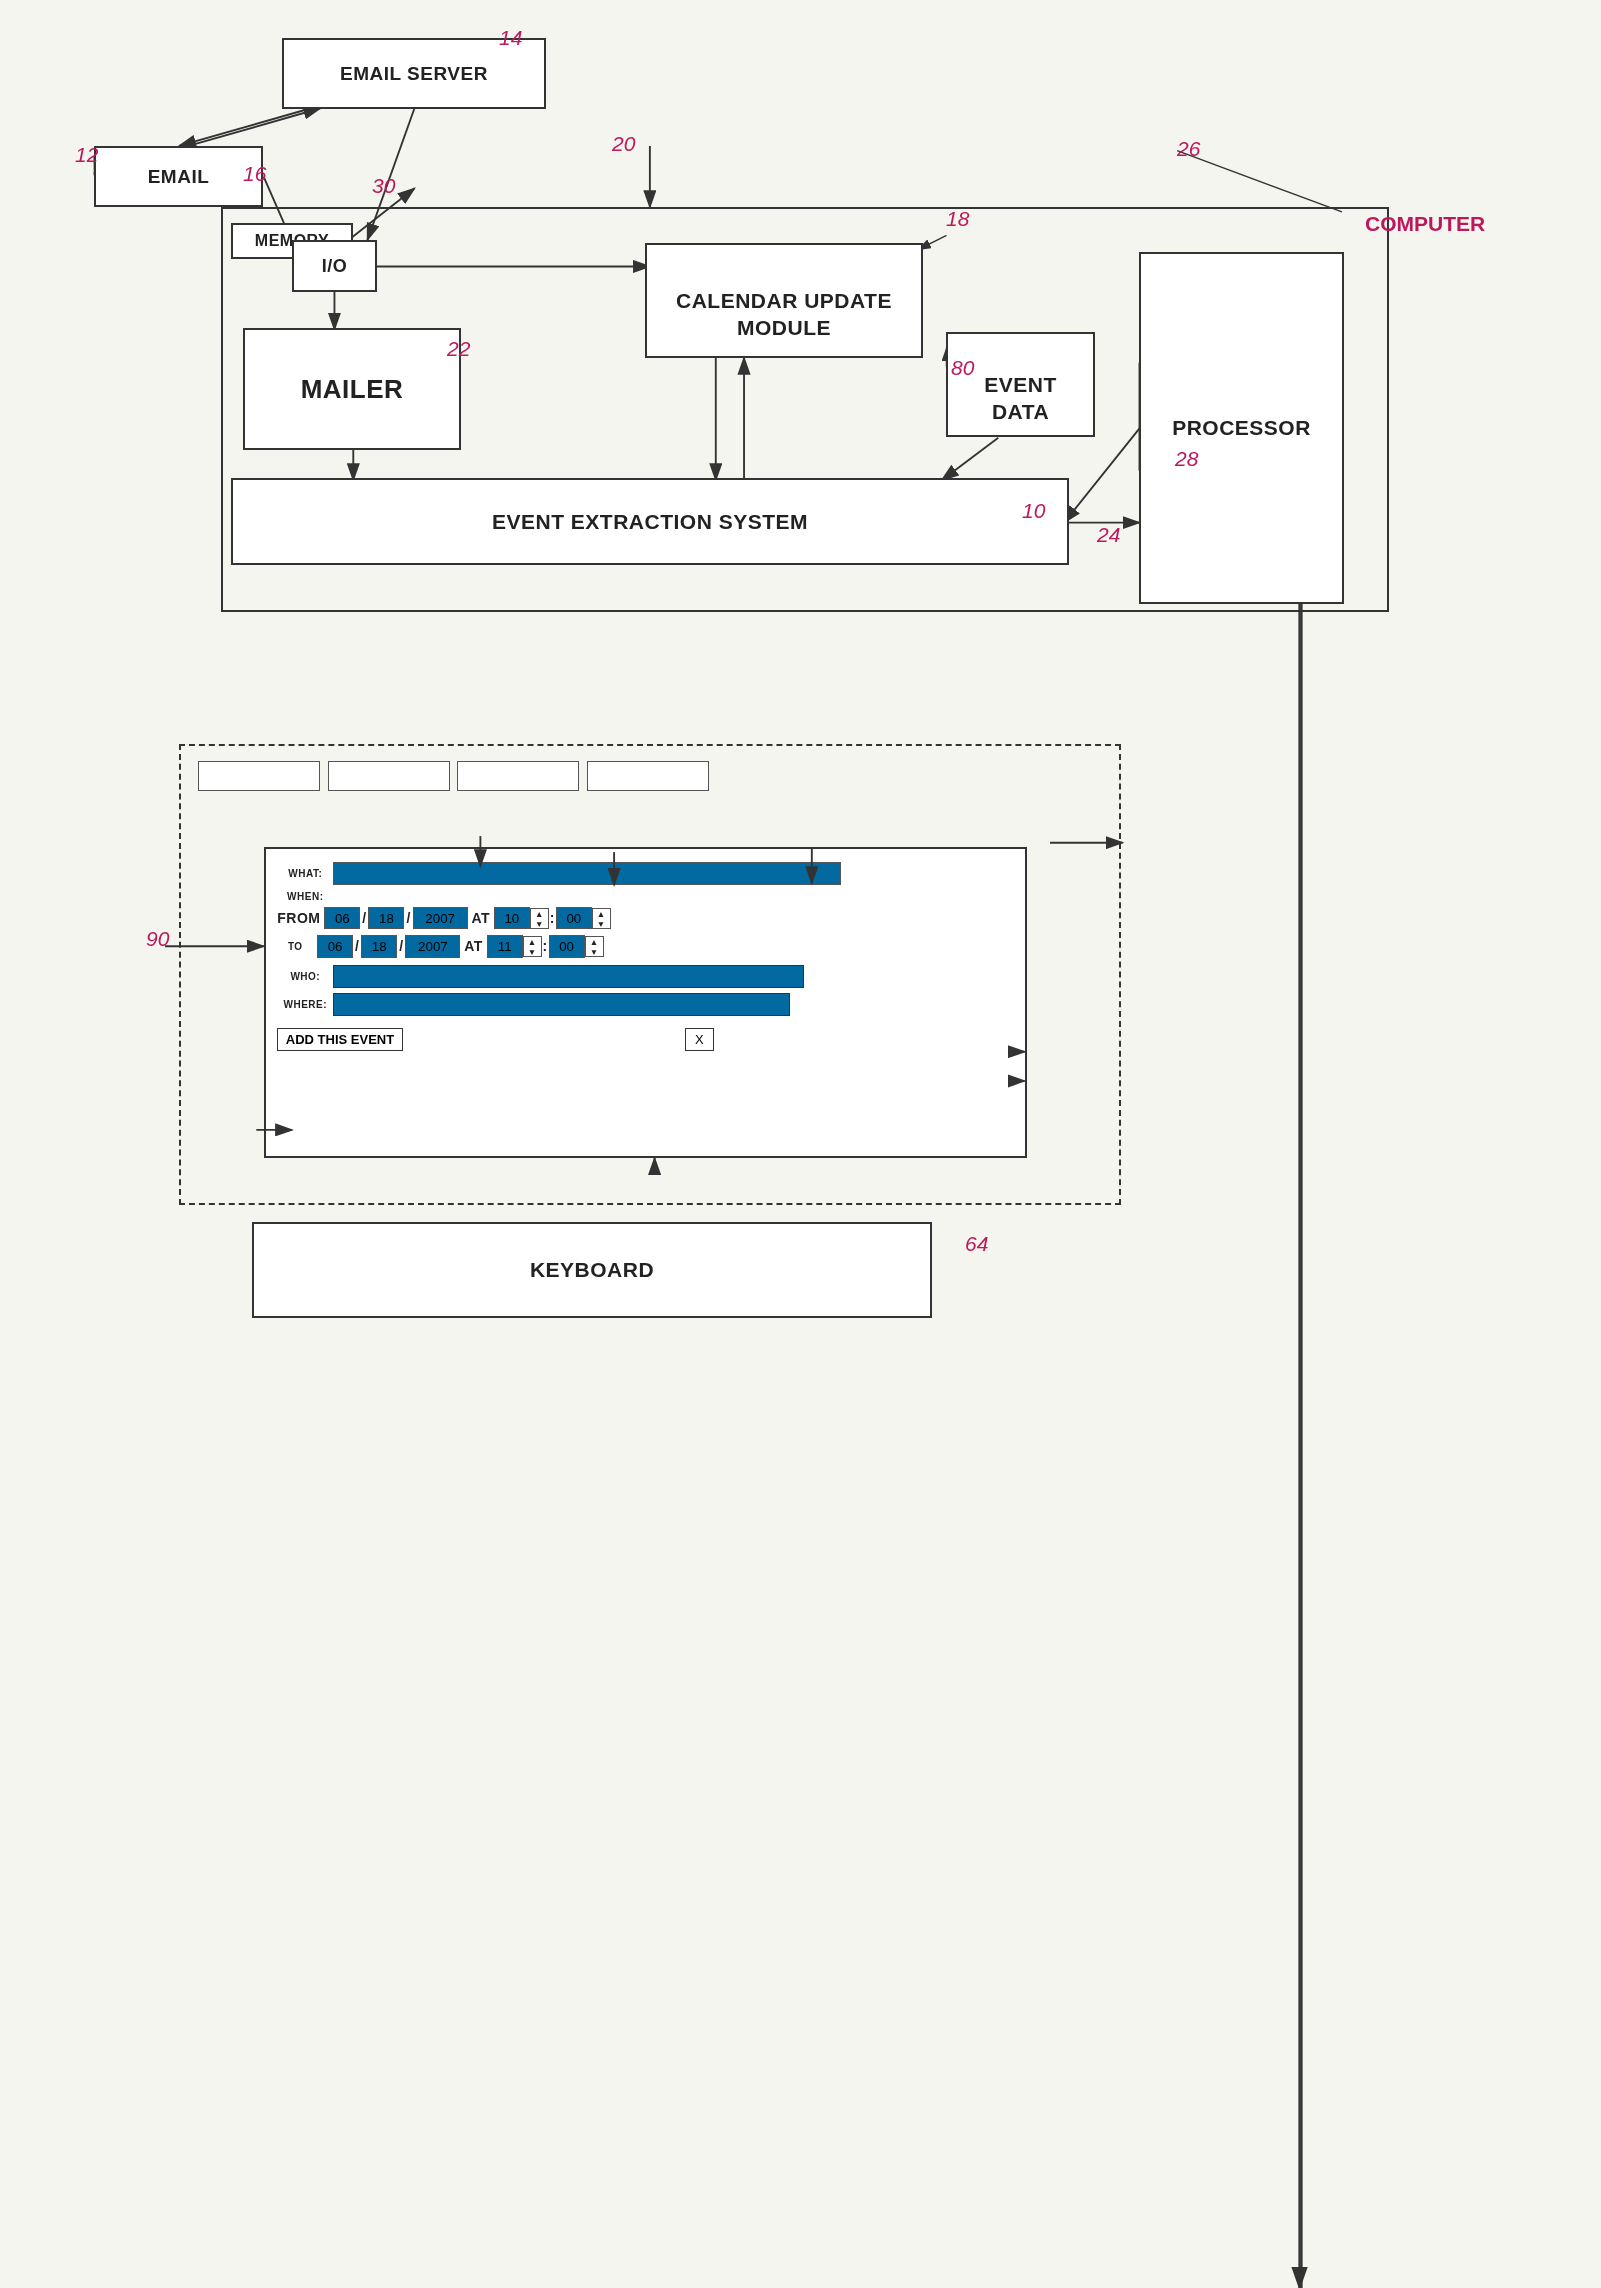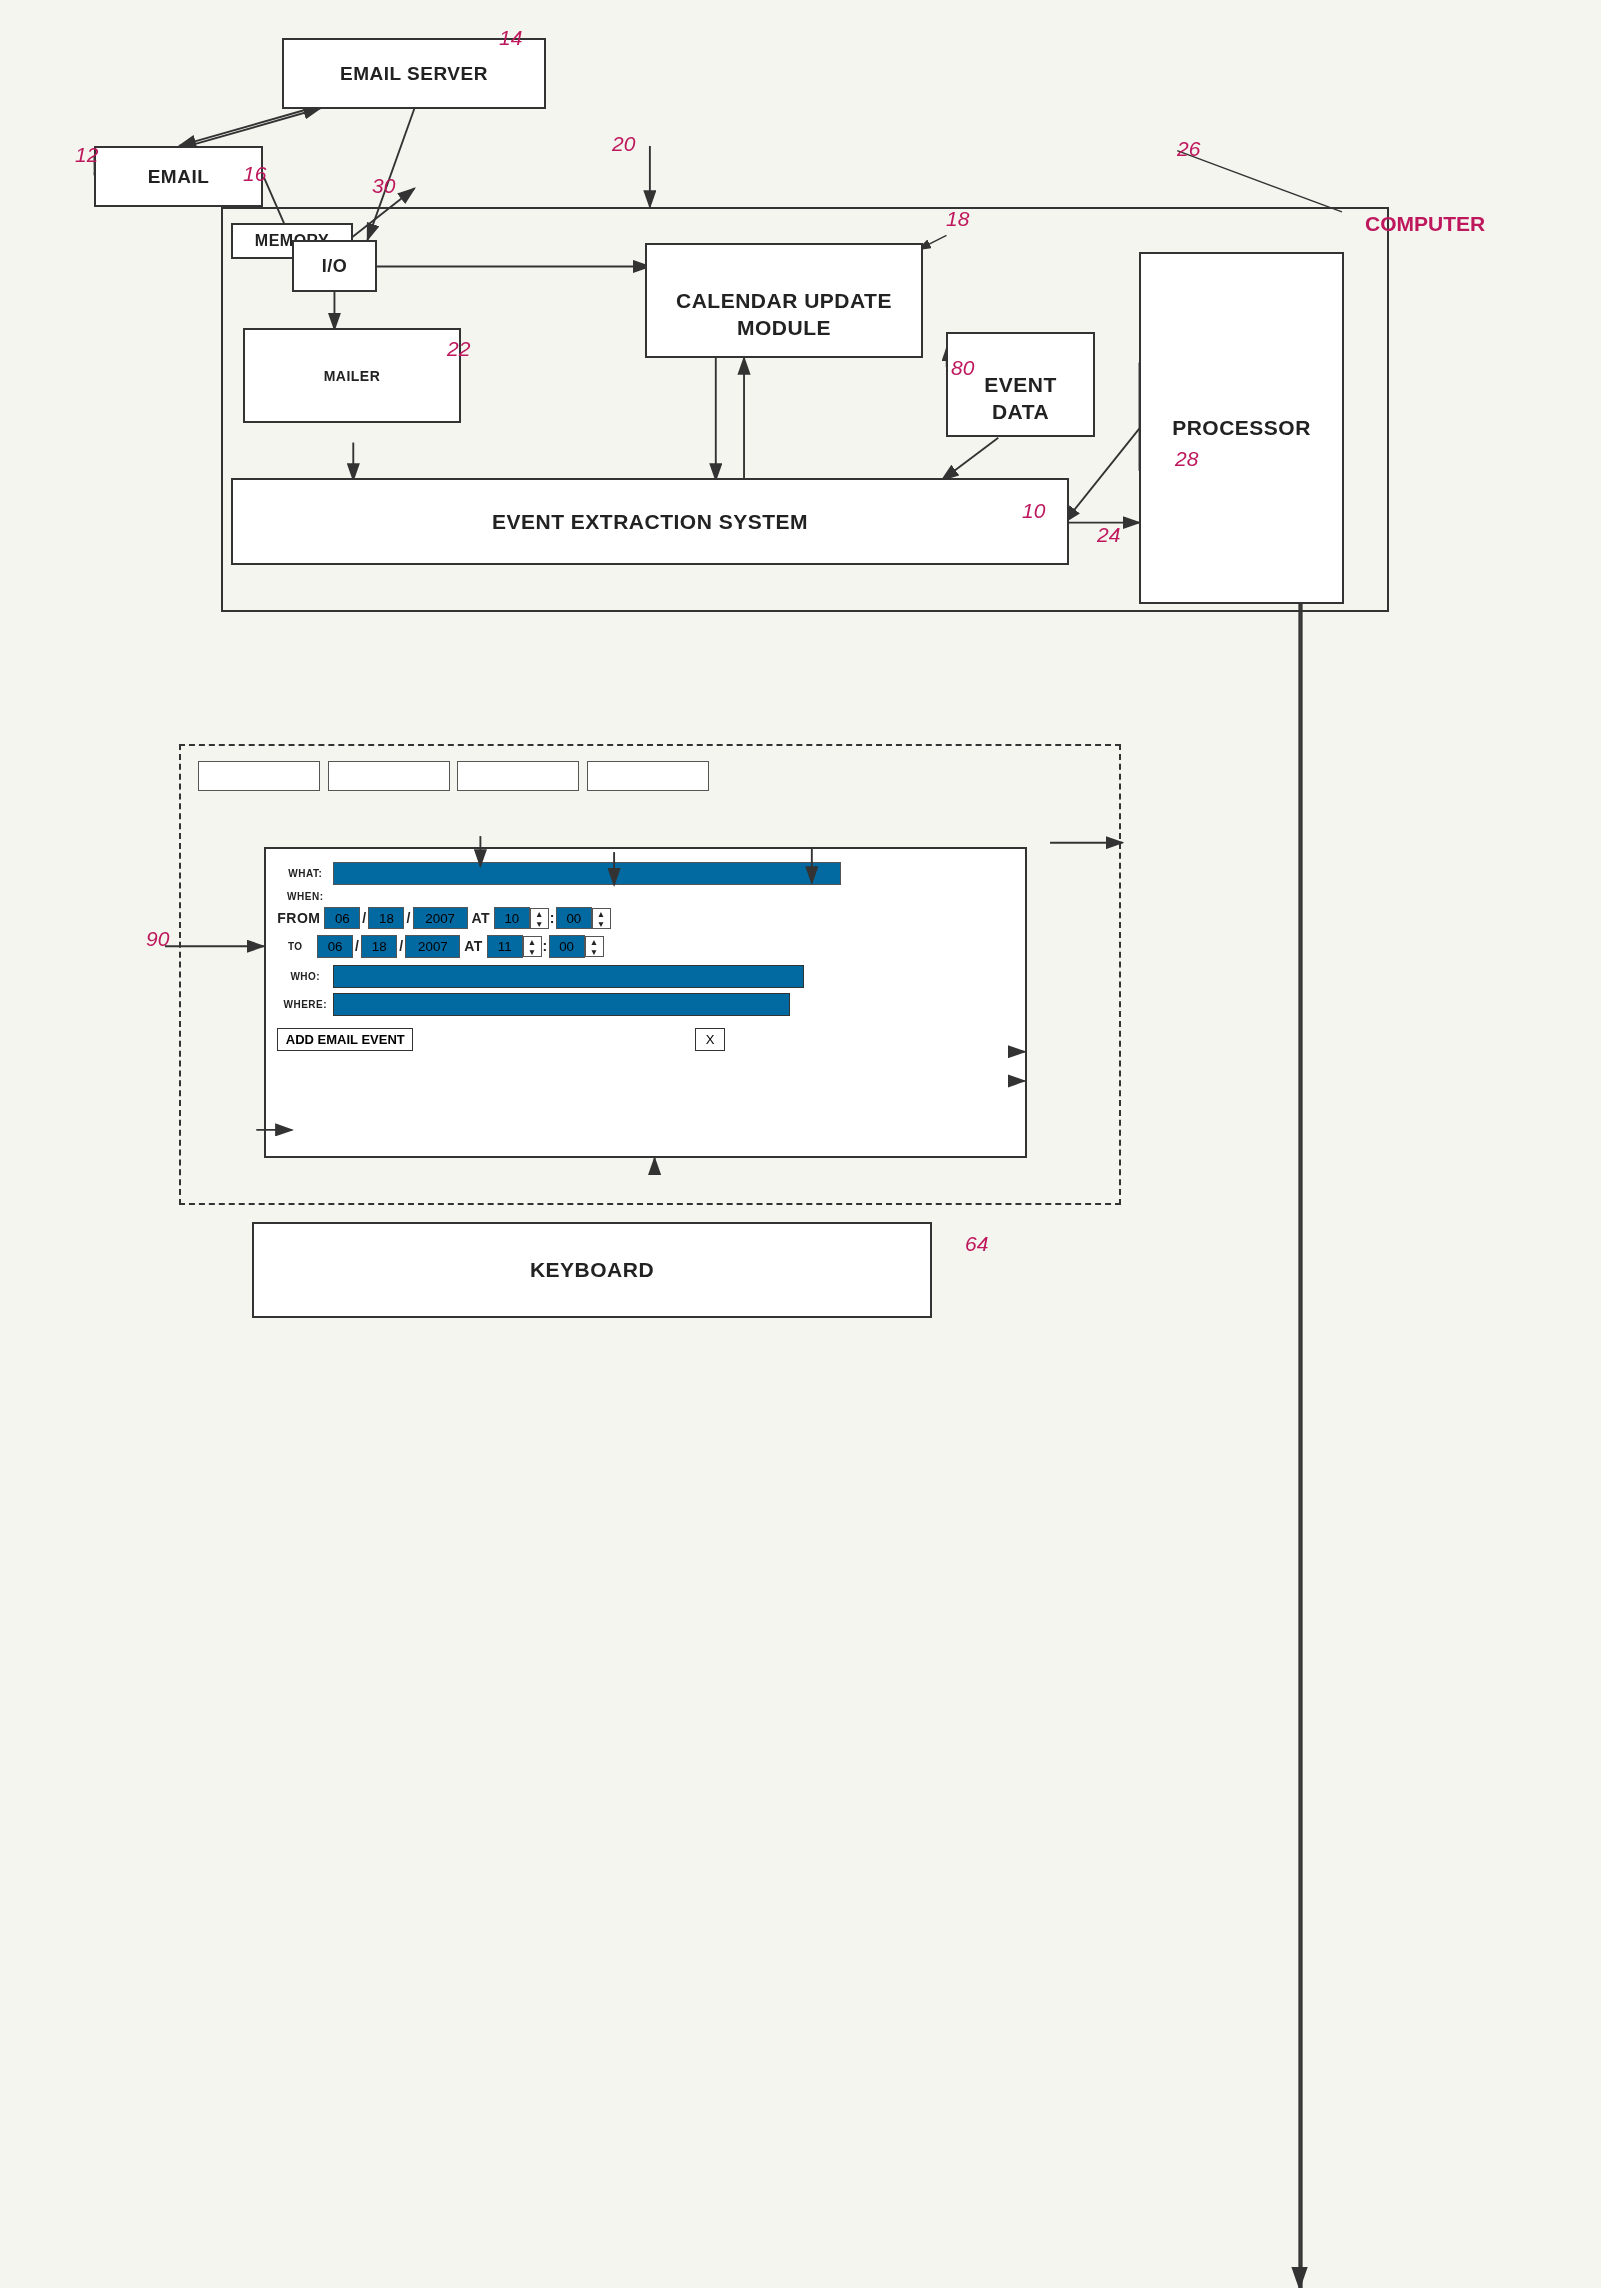--- a/index.html
+++ b/index.html
@@ -237,21 +237,21 @@
   </div>
 
   <div class="box" style="left:231px; top:223px; width:122px; height:36px; font-size:16px;">
     MEMORY
   </div>
 
   <div class="box" style="left:292px; top:240px; width:85px; height:52px; font-size:18px;">
     I/O
   </div>
 
-  <div class="box" style="left:243px; top:328px; width:218px; height:95px; font-size:14px;">
+  <div class="box" style="left:243px; top:328px; width:218px; height:122px; font-size:26px;">
     <span>MAILER</span>
   </div>
 
   <div class="box" style="left:645px; top:243px; width:278px; height:115px; font-size:21px; line-height:1.3; white-space:pre-line;">
     CALENDAR UPDATE
 MODULE
   </div>
 
   <div class="box" style="left:946px; top:332px; width:149px; height:105px; font-size:21px; line-height:1.3; white-space:pre-line;">
     EVENT
@@ -346,21 +346,21 @@
       <span class="form-label">WHO:</span>
       <input class="form-input" type="text" style="width: 471px; height: 22.6px; border: 1.9px solid rgb(51, 51, 51);">
     </div>
 
     <div class="form-row" style="margin: 2.8px 11.3px 7.5px 11.3px;">
       <span class="form-label">WHERE:</span>
       <input class="form-input" type="text" style="width: 457px; height: 22.6px; border: 1.9px solid rgb(51, 51, 51);">
     </div>
 
     <div class="form-row" style="margin: 4.7px 11.3px; display:flex; width:100%; align-items:center;">
-      <button class="add-btn">ADD EMAIL EVENT</button>
+      <button class="add-btn">ADD THIS EVENT</button>
       <button class="x-btn" style="margin-left:282px;">X</button>
     </div>
   </div>
 
   <div class="box" style="left:252px; top:1222px; width:680px; height:96px; font-size:21px;">
     <span>KEYBOARD</span>
   </div>
 
   <span class="ref-label" style="left:461px; top:821px;">58</span>
   <span class="ref-label" style="left:598px; top:836px;">66</span>

